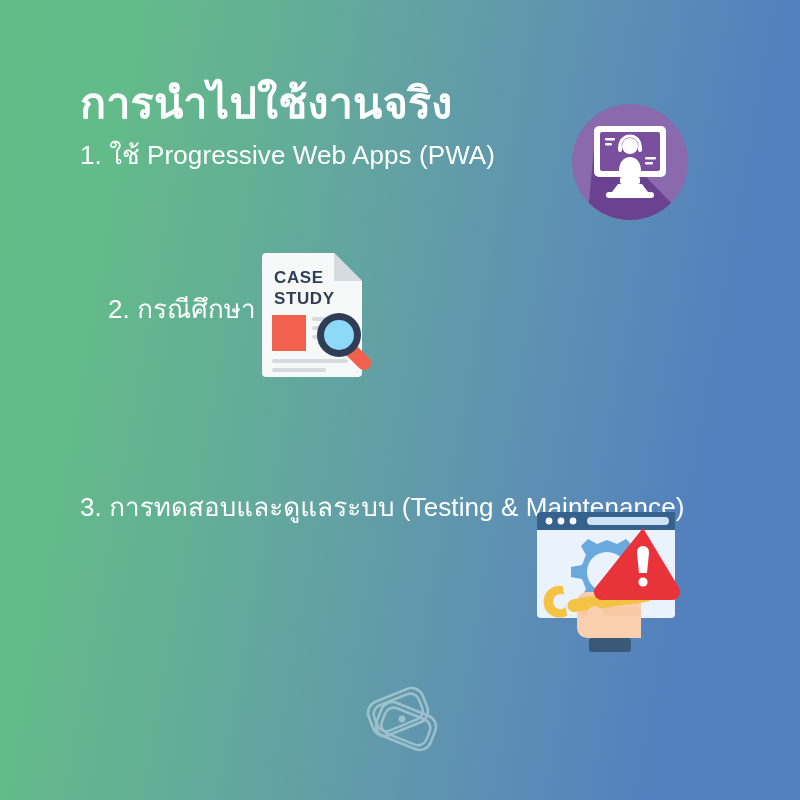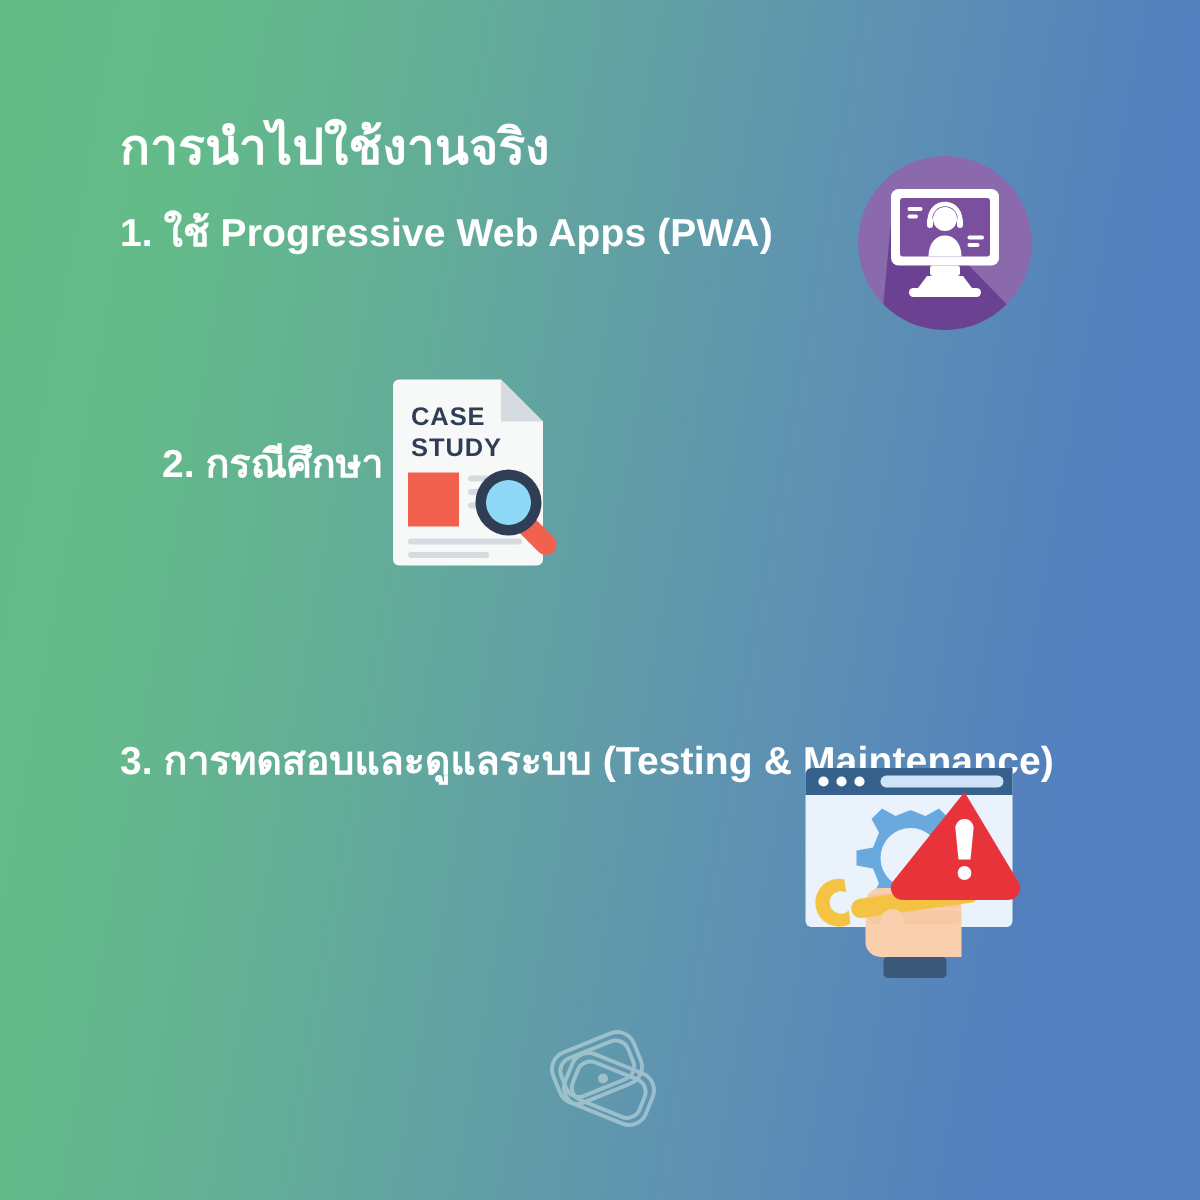--- a/index.html
+++ b/index.html
@@ -8,26 +8,26 @@
     font-family:"Liberation Sans", sans-serif;
     background:linear-gradient(100deg,#62bc87 0%,#63bb89 14%,#63ae97 32%,#62a0a5 47%,#5d8fb4 66%,#5380be 84%,#5380be 100%);
     position:relative;
     overflow:hidden;
     -webkit-font-smoothing:antialiased;
   }
 
   
   .slide-title{
     position:absolute; left:80px; top:79px;
-    font-size:33px; font-weight:bold; color:#ffffff;
+    font-size:43px; font-weight:bold; color:#ffffff;
     letter-spacing:.2px; line-height:1.15; white-space:nowrap;
   }
   .bullet{
     position:absolute; left:80px;
-    font-size:26px; font-weight:700; color:#ffffff;
+    font-size:26px; font-weight:400; color:#ffffff;
     line-height:1.2; white-space:nowrap; letter-spacing:.1px;
   }
   .bullet-1{ top:140px; }
   .bullet-2{ top:294px;margin-left:28px; }
   .bullet-3{ top:492px; }
 
   
   .icon-support{ position:absolute; left:572px; top:104px; width:116px; height:116px; }
 
   

